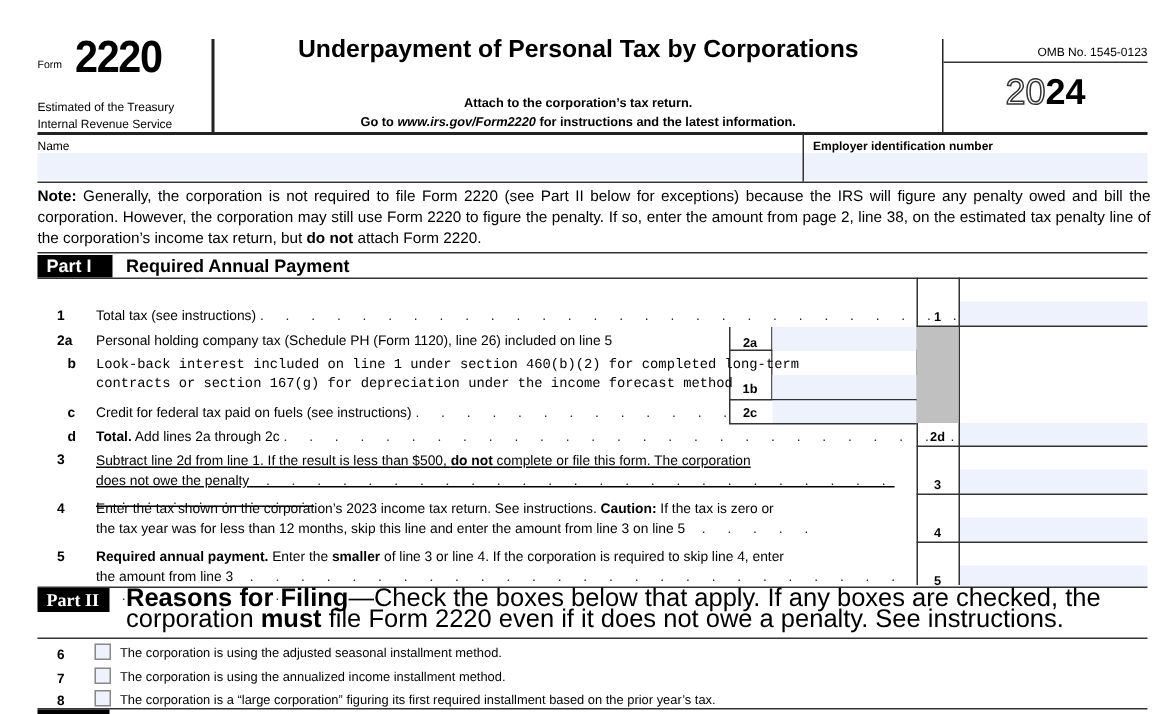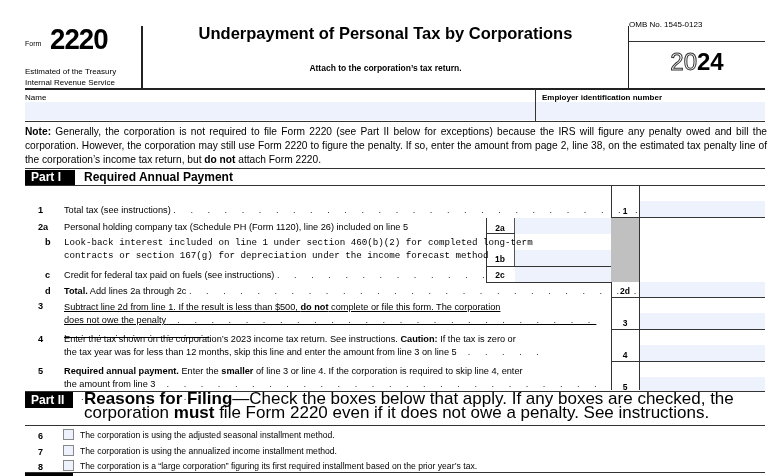--- a/index.html
+++ b/index.html
@@ -9,21 +9,21 @@
   .fill { background: #eef2fc; }
 
   
   #form-label { left: 25px; top: 40px; font-size: 7px; }
   #form-number { left: 50px; top: 22px; font-size: 30px; font-weight: bold; letter-spacing: -1px; transform: scaleX(0.92); transform-origin: left; }
   #dept { left: 25px; top: 66px; font-size: 8px; line-height: 11px; }
   #vline-left { left: 141px; top: 26px; width: 2px; height: 63px; background: #222; }
   #vline-right { left: 628px; top: 26px; width: 1px; height: 63px; background: #222; }
   #title { left: 143px; top: 24px; width: 485px; text-align: center; font-size: 16.5px; font-weight: bold; }
   #attach { left: 143px; top: 62px; width: 485px; text-align: center; font-size: 8.5px; font-weight: bold; line-height: 13px; }
-  #omb { left: 629px; top: 20px; width: 136px; text-align: left; font-size: 8px; }
+  #omb { left: 629px; top: 30px; width: 136px; text-align: right; font-size: 8px; }
   #omb-line { left: 629px; top: 41px; width: 136px; height: 1px; background: #333; }
   #year { left: 629px; top: 48px; width: 136px; text-align: center; font-size: 24px; font-weight: bold; }
   #year .outline { color: #fff; -webkit-text-stroke: 1px #333; font-weight: normal; }
   #hline-header { left: 25px; top: 88px; width: 740px; height: 2px; background: #222; }
 
   
   #name-label { left: 25px; top: 93px; font-size: 8px; }
   #ein-label { left: 542px; top: 93px; font-size: 8px; font-weight: bold; }
   #name-field { left: 25px; top: 102px; width: 510px; height: 18px; }
   #ein-field { left: 536px; top: 102px; width: 229px; height: 18px; }
@@ -53,21 +53,21 @@
   .rline { position: absolute; left: 611px; width: 154px; height: 1px; background: #333; }
   #gray-box { left: 611px; top: 218px; width: 28px; height: 64px; background: #c0c0c0; }
 
   
   #inner-vline1 { left: 486px; top: 218px; width: 1px; height: 64px; background: #333; }
   #inner-vline2 { left: 514px; top: 218px; width: 1px; height: 48px; background: #555; }
   .iline { position: absolute; left: 486px; width: 125px; height: 1px; background: #333; }
   .ifield { position: absolute; left: 515px; width: 96px; height: 16px; }
 
   
-  #part2-tag { left: 25px; top: 392px; width: 48px; height: 16px; line-height: 14px; }
+  #part2-tag { left: 25px; top: 392px; width: 48px; height: 16px; line-height: 14px; font-family: Liberation Serif, serif; }
   #part2-text { left: 84px; top: 392px; width: 680px; font-size: 17px; line-height: 14px; }
   #hline-part2-top { left: 25px; top: 391px; width: 740px; height: 1px; background: #333; }
   #hline-part2 { left: 25px; top: 425px; width: 740px; height: 1px; background: #333; }
   .cb { position: absolute; left: 63px; width: 11px; height: 11px; border: 1px solid #888; background: #eef2fc; }
   .cbtext { position: absolute; left: 80px; font-size: 8.6px; }
   .cbnum { position: absolute; left: 38px; font-size: 9px; font-weight: bold; }
   #hline-bottom { left: 25px; top: 472px; width: 740px; height: 1px; background: #333; }
   #black-bottom { left: 25px; top: 473px; width: 48px; height: 3px; background: #000; }
 </style>
 </head>
@@ -77,20 +77,21 @@
 <div class="abs" id="form-number">2220</div>
 <div class="abs" id="dept">
   <div>Estimated of the Treasury</div>
   <div>Internal Revenue Service</div>
 </div>
 <div class="abs" id="vline-left"></div>
 <div class="abs" id="vline-right"></div>
 <div class="abs" id="title">Underpayment of Personal Tax by Corporations</div>
 <div class="abs" id="attach">
   <div>Attach to the corporation’s tax return.</div>
+  <div><span>Go to </span><i>www.irs.gov/Form2220</i><span> for instructions and the latest information.</span></div>
 </div>
 <div class="abs" id="omb">OMB No. 1545-0123</div>
 <div class="abs" id="omb-line"></div>
 <div class="abs" id="year"><span class="outline">20</span><span>24</span></div>
 <div class="abs" id="hline-header"></div>
 
 <div class="abs" id="name-label">Name</div>
 <div class="abs" id="ein-label">Employer identification number</div>
 <div class="abs fill" id="name-field"></div>
 <div class="abs fill" id="ein-field"></div>

